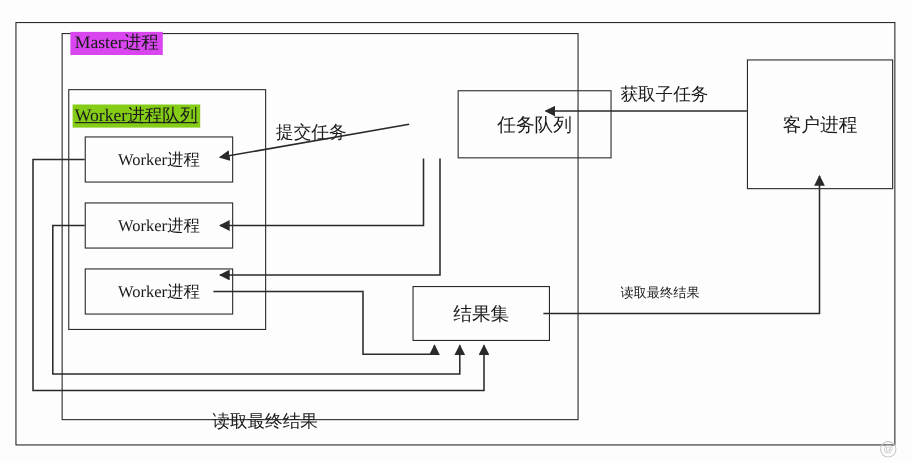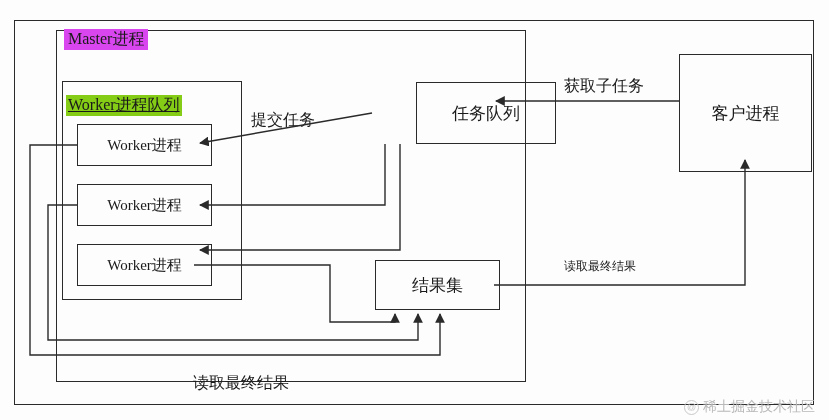--- a/index.html
+++ b/index.html
@@ -200,16 +200,15 @@
       <path d="M 494 285 L 745 285 L 745 160" marker-end="url(#arrow)"></path>
 
       <path d="M 77 145 L 30 145 L 30 355 L 440 355 L 440 314" marker-end="url(#arrow)"></path>
       <path d="M 77 205 L 48 205 L 48 340 L 418 340 L 418 314" marker-end="url(#arrow)"></path>
       <path d="M 194 265 L 330 265 L 330 322 L 395 322 L 395 314" marker-end="url(#arrow)"></path>
     </g>
   </svg>
 
   <div id="watermark">
     <span class="wm-mark">@</span>
-    <span>稀土掘金技术社区</span>
   </div>
 
 </div>
 
 </body></html>

